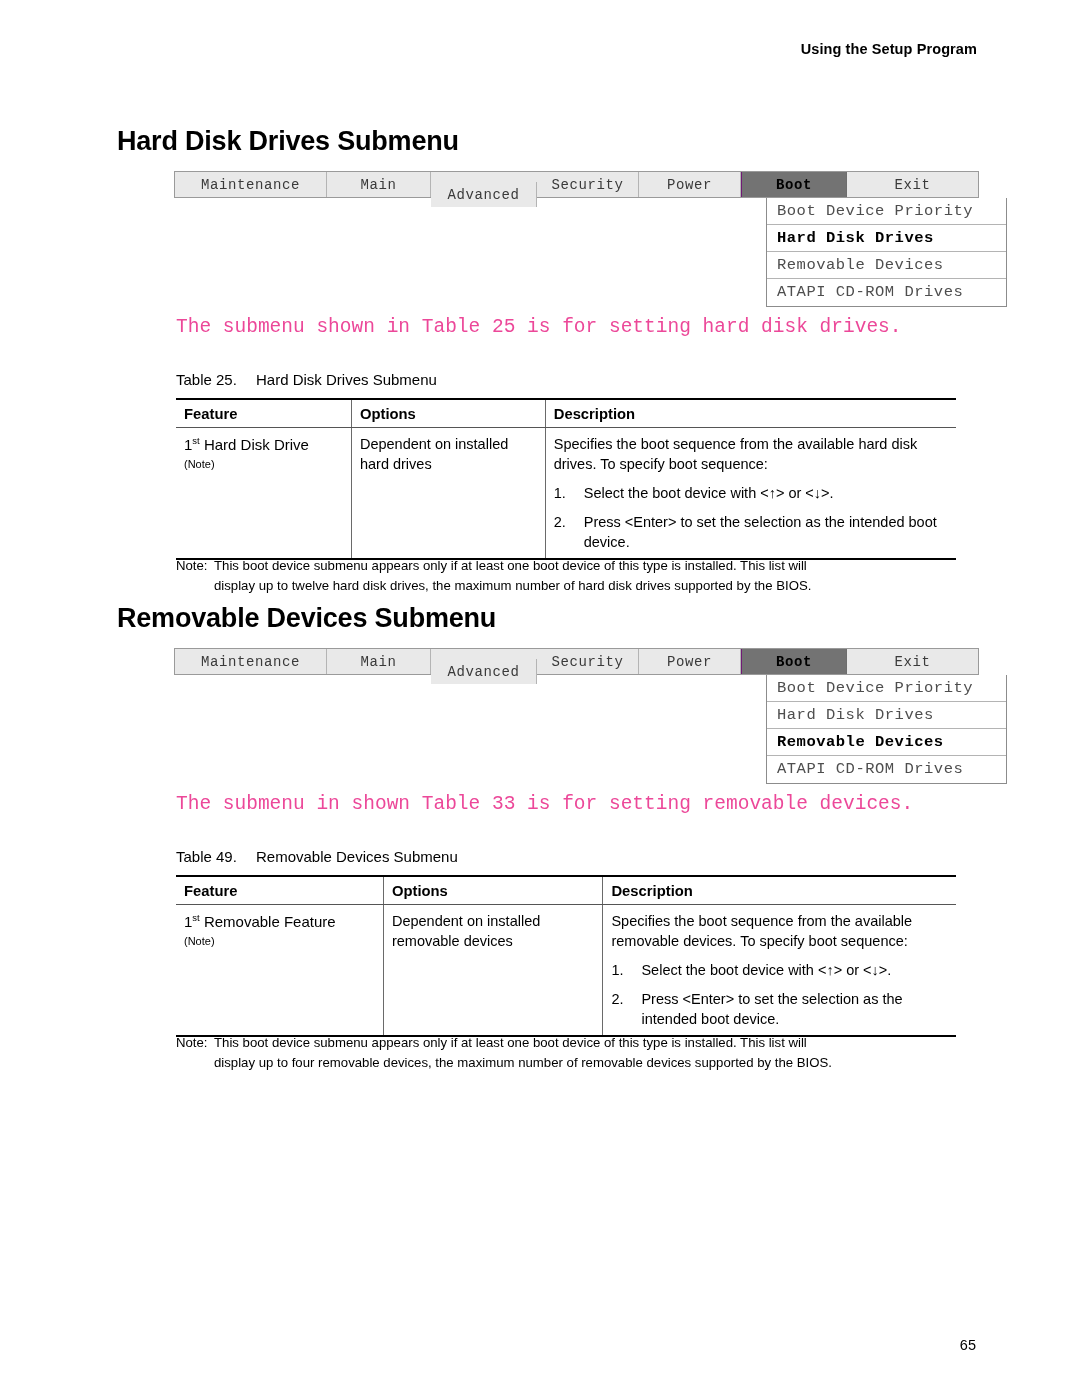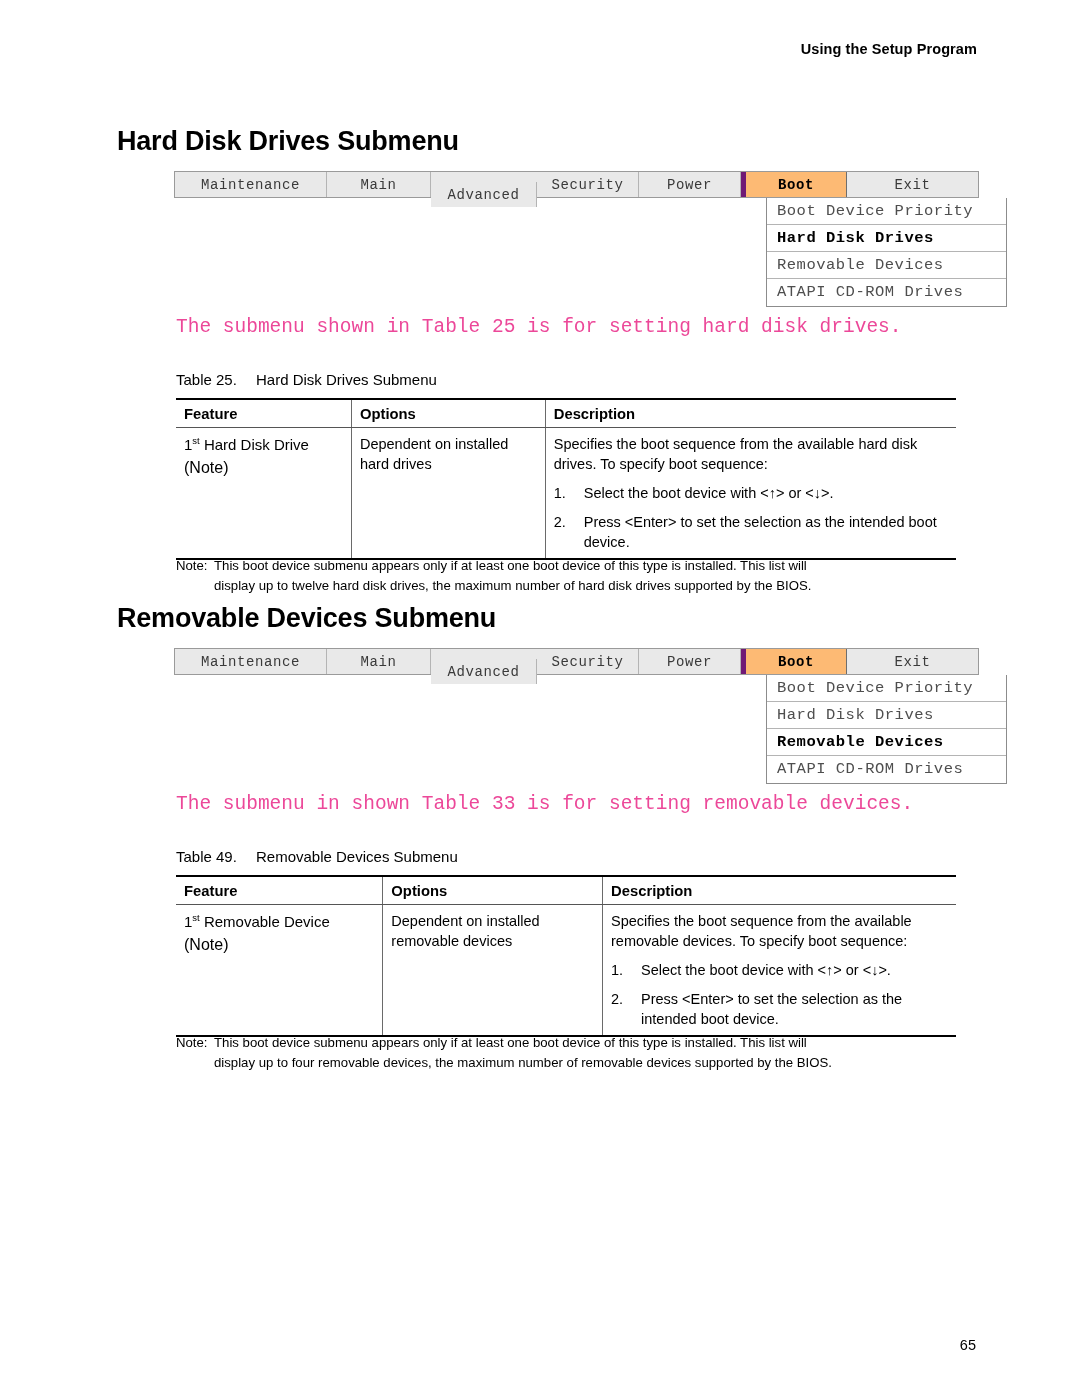--- a/index.html
+++ b/index.html
@@ -69,24 +69,24 @@
     box-sizing: border-box;
     font-size: 14px;
     letter-spacing: 0.6px;
     color: #3a3a3a;
     border-right: 1px solid #b4b4b4;
     background: #e9e9e9;
     white-space: nowrap;
   }
   .bios-tab:last-child { border-right: none; }
   .bios-tab.active {
-    background: #fdba74;
+    background: #737373;
     color: #000000;
     font-weight: bold;
-    border-left: 5px solid #701a75;
+    border-left: 1px solid #701a75;
     border-right: 1px solid #6e6e6e;
   }
   .tab-maintenance { width: 152px; }
   .tab-main        { width: 104px; }
   .tab-advanced    { width: 106px; margin-top: 10px; }
   .tab-security    { width: 102px; }
   .tab-power       { width: 102px; }
   .tab-boot        { width: 106px; }
   .tab-exit        { width: 131px; }
 
@@ -176,21 +176,21 @@
   .t1 .col-feature { width: 161px; }
   .t1 .col-options { width: 188px; }
   .t1 .col-desc    { width: 431px; }
 
   .t2 .col-feature { width: 194px; }
   .t2 .col-options { width: 218px; }
   .t2 .col-desc    { width: 368px; }
 
   .feature-name { font-size: 15px; white-space: nowrap; }
   .feature-name sup { font-size: 9.5px; vertical-align: super; }
-  .note-tag { font-size: 16px; display: block; margin-top: 1px; }
+  .note-tag { font-size: 11px; display: block; margin-top: 1px; }
 
   .desc-lead { margin: 0 0 9px 0; }
   .steps { margin: 0; padding: 0; list-style: none; }
   .steps li {
     display: flex;
     margin-bottom: 9px;
   }
   .steps li:last-child { margin-bottom: 0; }
   .steps .num { width: 30px; flex: 0 0 30px; }
   .steps .txt { flex: 1 1 auto; }
@@ -329,21 +329,21 @@
     <thead>
       <tr>
         <th class="col-feature col-sep">Feature</th>
         <th class="col-options col-sep">Options</th>
         <th class="col-desc">Description</th>
       </tr>
     </thead>
     <tbody>
       <tr>
         <td class="col-feature col-sep cell-pad-bottom">
-          <span class="feature-name"><span>1</span><sup>st</sup><span> Removable Device</span></span>
+          <span class="feature-name"><span>1</span><sup>st</sup><span> Removable Feature</span></span>
           <span class="note-tag">(Note)</span>
         </td>
         <td class="col-options col-sep cell-pad-bottom">Dependent on installed removable devices</td>
         <td class="col-desc cell-pad-bottom">
           <p class="desc-lead">Specifies the boot sequence from the available removable devices.  To specify boot sequence:</p>
           <ol class="steps">
             <li>
               <span class="num">1.</span>
               <span class="txt">Select the boot device with &lt;↑&gt; or &lt;↓&gt;.</span>
             </li>

